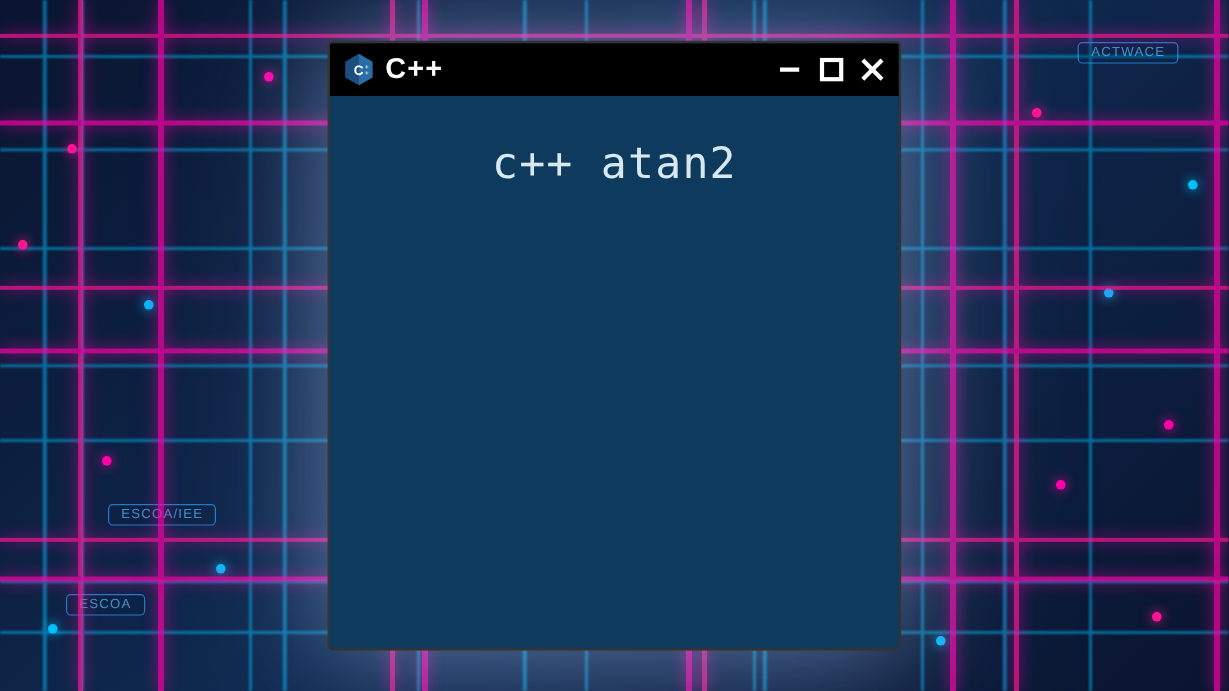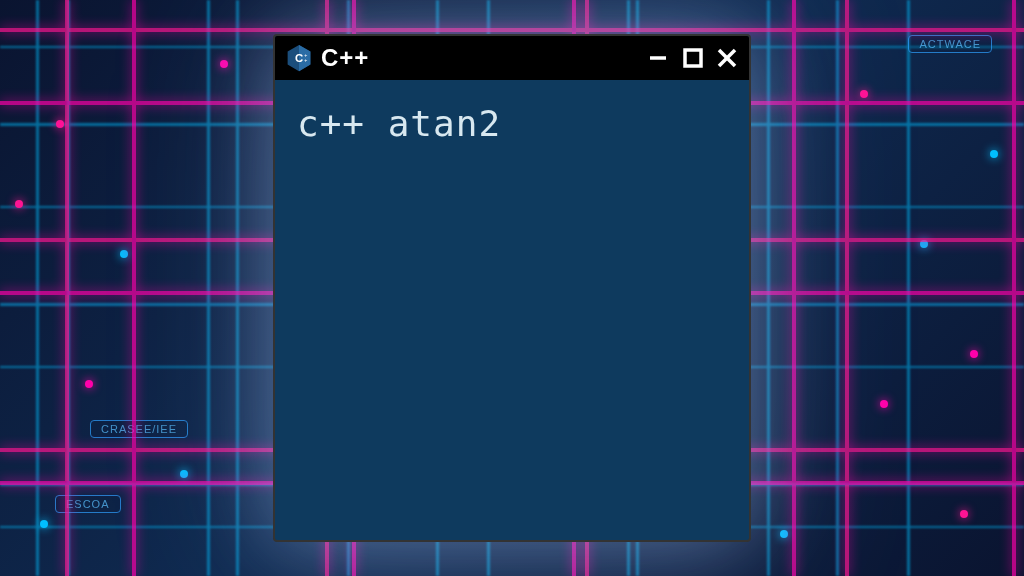--- a/index.html
+++ b/index.html
@@ -133,21 +133,22 @@
       width: 24px;
       height: 24px;
       display: flex;
       align-items: center;
       justify-content: center;
       cursor: pointer;
     }
 
     .content {
       flex: 1;
-      padding: 23px 22px;
+      padding: 36px 22px;
+      text-align: center;
     }
 
     .content-text {
       color: #d8e8f0;
       font-size: 36px;
       font-family: 'Consolas', 'DejaVu Sans Mono', monospace;
       letter-spacing: 1px;
     }
   </style>
 </head>
@@ -163,23 +164,23 @@
     <span style="left:920px;top:240px;color:#00bfff;background:#00bfff"></span>
     <span style="left:880px;top:400px;color:#ff00aa;background:#ff00aa"></span>
     <span style="left:960px;top:510px;color:#ff1493;background:#ff1493"></span>
     <span style="left:40px;top:520px;color:#00bfff;background:#00bfff"></span>
     <span style="left:220px;top:60px;color:#ff00aa;background:#ff00aa"></span>
     <span style="left:780px;top:530px;color:#00bfff;background:#00bfff"></span>
     <span style="left:990px;top:150px;color:#00bfff;background:#00bfff"></span>
     <span style="left:15px;top:200px;color:#ff1493;background:#ff1493"></span>
     <span style="left:970px;top:350px;color:#ff00aa;background:#ff00aa"></span>
   </div>
-  <div class="badge" style="right:32px;top:35px">ACTWACE</div>
+  <div class="badge" style="right:42px;top:35px">ACTWACE</div>
   <div class="badge" style="left:55px;top:495px">ESCOA</div>
-  <div class="badge" style="left:90px;top:420px;transform:rotate(0deg)">CRASEE/IEE</div>
+  <div class="badge" style="left:90px;top:420px;transform:rotate(0deg)">ESCOA/IEE</div>
 </div>
 
 <div class="window-wrap">
   <div class="window">
     <div class="titlebar">
       <span class="cpp-icon">
         <svg viewBox="0 0 32 32" width="28" height="28">
           <polygon points="16,1 29,8.5 29,23.5 16,31 3,23.5 3,8.5" fill="#1b4e7c"></polygon>
           <polygon points="16,1 29,8.5 29,23.5 16,31 16,1" fill="#2a6ca5"></polygon>
           <text x="16" y="21" text-anchor="middle" font-size="13" font-weight="bold" fill="#fff" font-family="Arial">C</text>

